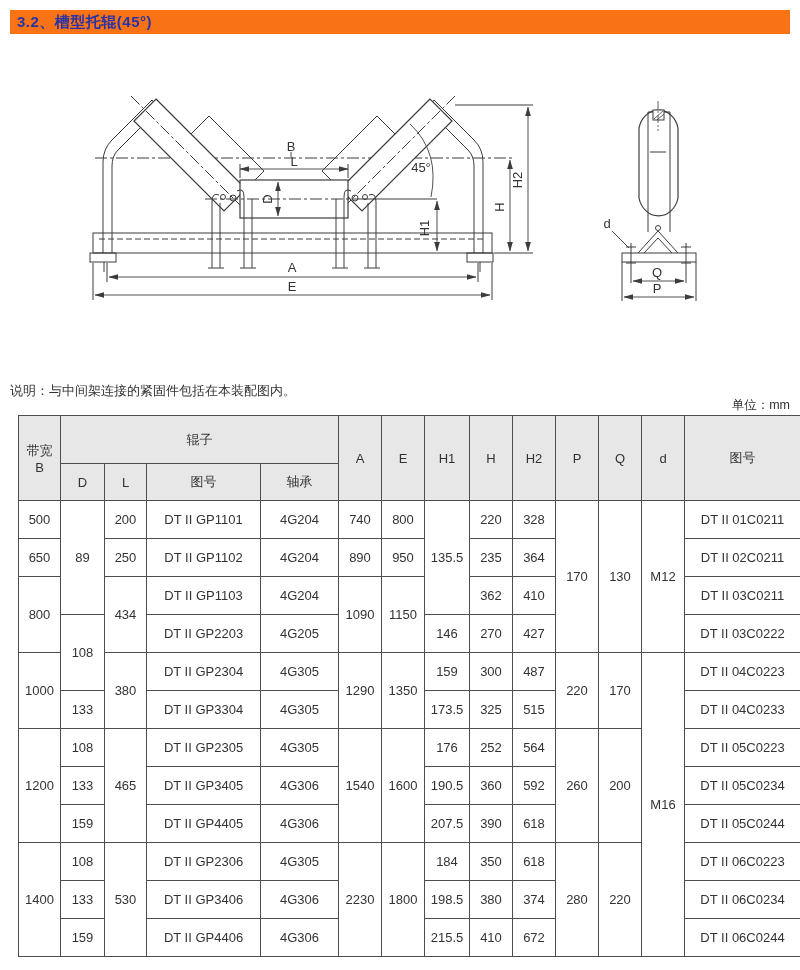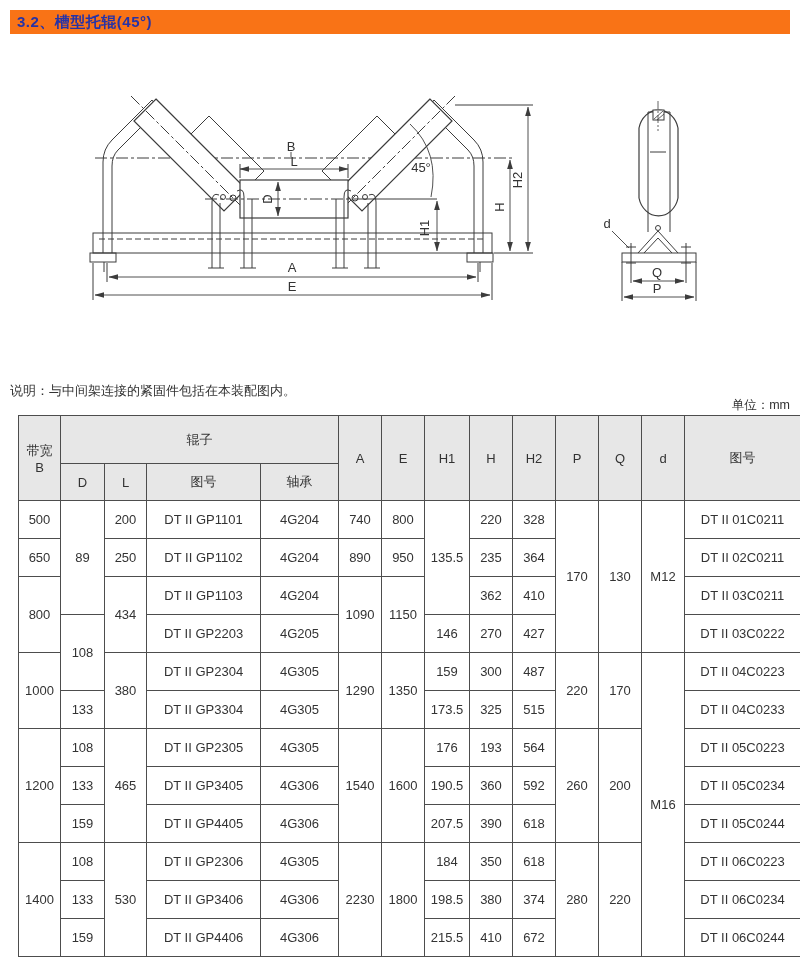--- a/index.html
+++ b/index.html
@@ -228,21 +228,21 @@
         </tr>
         <tr>
           <td rowspan="3">1200</td>
           <td>108</td>
           <td rowspan="3">465</td>
           <td>DT II GP2305</td>
           <td>4G305</td>
           <td rowspan="3">1540</td>
           <td rowspan="3">1600</td>
           <td>176</td>
-          <td>193</td>
+          <td>252</td>
           <td>564</td>
           <td rowspan="3">260</td>
           <td rowspan="3">200</td>
           <td>DT II 05C0223</td>
         </tr>
         <tr>
           <td>133</td>
           <td>DT II GP3405</td>
           <td>4G306</td>
           <td>190.5</td>

